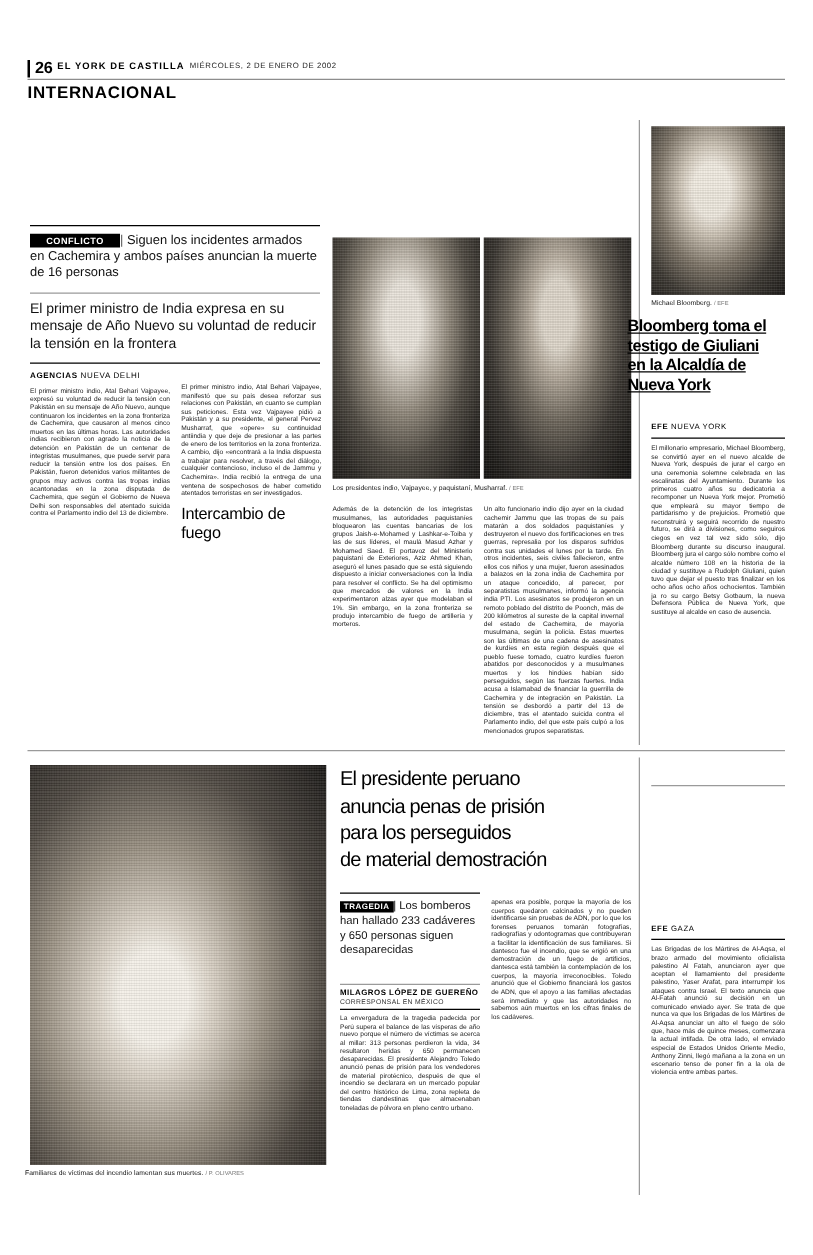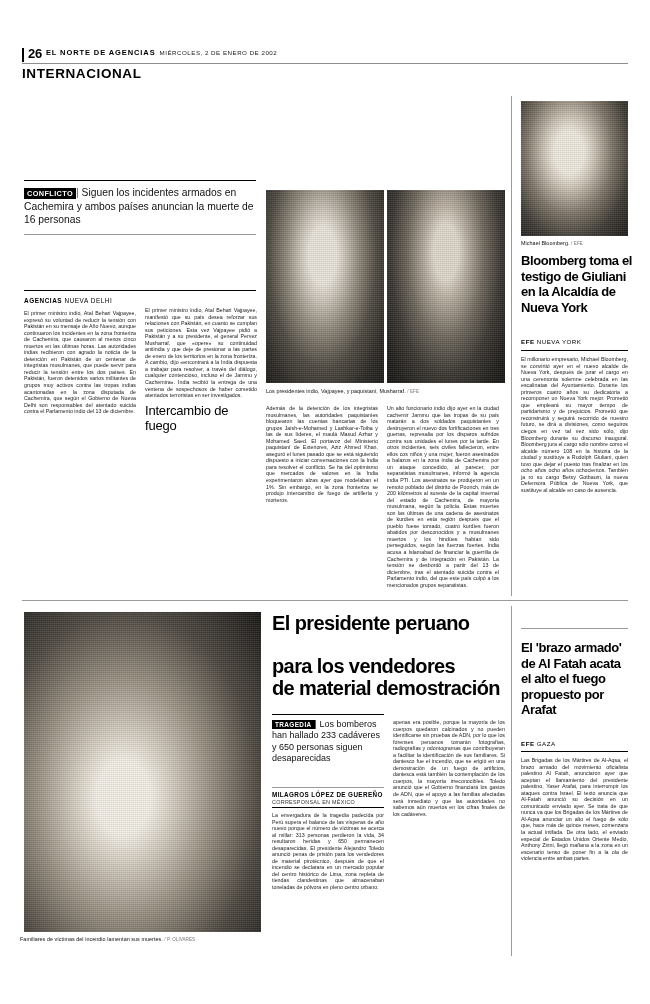--- a/index.html
+++ b/index.html
@@ -18,21 +18,21 @@
   
   .main-head{position:absolute;left:24px;top:101px;width:484px;font-weight:bold;font-size:27.5px;line-height:29px;letter-spacing:-0.9px;}
 
   
   .v-rule{position:absolute;background:#9a9a9a;width:1px;}
   .h-rule{position:absolute;background:#9a9a9a;height:1px;}
   .h-rule-dark{position:absolute;background:#000;height:1px;}
 
   
   .kicker{position:absolute;left:24px;top:186px;width:230px;font-size:10.3px;line-height:13.2px;color:#111;}
-  .kicker b{font-size:7.3px;letter-spacing:0.4px;background:#000;color:#fff;padding:1px 3px;font-weight:bold;}
+  .kicker b{font-size:7.3px;letter-spacing:0.4px;background:#000;color:#fff;padding:1px 13px;font-weight:bold;}
   .kicker .bar{color:#555;}
   .sumario{position:absolute;left:24px;top:240px;width:232px;font-size:11.2px;line-height:14px;color:#111;}
 
   
   .byline{font-weight:bold;font-size:6.4px;letter-spacing:0.55px;}
   .byline span{font-weight:normal;}
   .col-body{font-size:5.3px;line-height:6.55px;text-align:justify;color:#1a1a1a;hyphens:auto;}
   .subhead{font-weight:normal;font-size:13px;letter-spacing:-0.2px;margin:4px 0 20px;}
 
   .a1c1{position:absolute;left:24px;top:297px;width:112px;}
@@ -45,57 +45,58 @@
   .caption{position:absolute;font-size:5.4px;letter-spacing:0.05px;color:#111;}
   .caption i{font-style:normal;color:#777;font-size:4.6px;}
 
   
   .rail-head{position:absolute;font-weight:bold;font-size:13px;line-height:15.5px;letter-spacing:-0.4px;}
   .rail-body{position:absolute;font-size:5.3px;line-height:6.55px;text-align:justify;color:#1a1a1a;}
   .rail-byline{position:absolute;font-weight:bold;font-size:6.2px;letter-spacing:0.5px;}
   .rail-byline span{font-weight:normal;}
 
   
-  .a2-head{position:absolute;left:272px;top:613px;width:236px;font-weight:bold;font-size:20px;line-height:21.5px;letter-spacing:-0.6px;}
+  .a2-head{position:absolute;left:272px;top:613px;width:236px;font-weight:normal;font-size:16px;line-height:21.5px;letter-spacing:-0.6px;}
   .a2-kicker{position:absolute;left:272px;top:719px;width:110px;font-size:9px;line-height:11.4px;color:#111;}
   .a2-kicker b{font-size:6.4px;letter-spacing:0.4px;background:#000;color:#fff;padding:1px 3px;}
   .a2-byline{position:absolute;left:272px;top:791px;width:115px;}
   .a2-byline .n{font-weight:bold;font-size:6.3px;letter-spacing:0.4px;display:block;}
   .a2-byline .r{font-size:5.4px;letter-spacing:0.3px;color:#333;display:block;margin-top:1px;}
   .a2c1{position:absolute;left:272px;top:812px;width:112px;}
   .a2c2{position:absolute;left:393px;top:719px;width:112px;}
 
   .grain{position:absolute;inset:0;opacity:.30;
     background-image:repeating-linear-gradient(0deg,rgba(255,255,255,.22) 0 1px,rgba(0,0,0,.20) 1px 2px),
                      repeating-linear-gradient(90deg,rgba(255,255,255,.12) 0 1px,rgba(0,0,0,.12) 1px 2px);}
 </style>
 </head>
 <body>
 
 <div class="page">
 
   <div class="masthead">
     <div class="folio-rule"></div>
     <div class="folio">26</div>
-    <div class="paper-name">EL NORTE DE AGENCIAS</div>
+    <div class="paper-name">EL YORK DE CASTILLA</div>
     <div class="issue-date">MIÉRCOLES, 2 DE ENERO DE 2002</div>
   </div>
   <div class="masthead-line"></div>
   <div class="section-name">INTERNACIONAL</div>
 
 
   <div class="h-rule-dark" style="left:24px;top:180px;width:232px;"></div>
 
   <div class="kicker">
     <b>CONFLICTO</b><span class="bar">|</span>
     <span>Siguen los incidentes armados en Cachemira y ambos países anuncian la muerte de 16 personas</span>
   </div>
 
   <div class="h-rule" style="left:24px;top:234px;width:232px;"></div>
 
+  <div class="sumario">El primer ministro de India expresa en su mensaje de Año Nuevo su voluntad de reducir la tensión en la frontera</div>
 
   <div class="h-rule-dark" style="left:24px;top:290px;width:232px;"></div>
 
   <div class="photo" style="left:266px;top:190px;width:118px;height:193px;
               background:radial-gradient(ellipse at 48% 34%,#e8e3da 0 16%,#cfc8bd 24%,#8e8679 42%,#4e4941 62%,#2b2824 82%,#1b1917 100%);">
     <div class="grain"></div>
   </div>
   <div class="photo" style="left:387px;top:190px;width:118px;height:193px;
               background:radial-gradient(ellipse at 50% 32%,#ded7cb 0 15%,#b6ac9e 26%,#6e675c 46%,#3a3631 66%,#201e1b 86%,#151413 100%);">
     <div class="grain"></div>
@@ -130,21 +131,21 @@
 
   <div class="photo" style="left:521px;top:101px;width:107px;height:135px;
               background:radial-gradient(ellipse at 45% 38%,#efe9df 0 18%,#cdc4b6 30%,#7d7467 52%,#3e3a34 74%,#1d1b19 100%);">
     <div class="grain"></div>
   </div>
   <div class="caption" style="left:521px;top:240px;width:110px;">
     <span>Michael Bloomberg.</span>
     <i>/ EFE</i>
   </div>
 
-  <div class="rail-head" style="left:521px;top:253px;width:112px;">Bloomberg toma el testigo de Giuliani en la Alcaldía de Nueva York</div>
+  <div class="rail-head" style="left:502px;top:253px;width:112px;text-decoration:underline;">Bloomberg toma el testigo de Giuliani en la Alcaldía de Nueva York</div>
 
   <div class="rail-byline" style="left:521px;top:338px;width:110px;">
     <span style="font-weight:bold">EFE</span>
     <span>NUEVA YORK</span>
   </div>
   <div class="h-rule-dark" style="left:521px;top:350px;width:107px;"></div>
 
   <div class="rail-body" style="left:521px;top:356px;width:107px;">El millonario empresario, Michael Bloomberg, se convirtió ayer en el nuevo alcalde de Nueva York, después de jurar el cargo en una ceremonia solemne celebrada en las escalinatas del Ayuntamiento. Durante los primeros cuatro años su dedicatoria a recomponer un Nueva York mejor. Prometió que empleará su mayor tiempo de partidarismo y de prejuicios. Prometió que reconstruirá y seguirá recorrido de nuestro futuro, se dirá a divisiones, como seguiros ciegos en vez tal vez sido sólo, dijo Bloomberg durante su discurso inaugural. Bloomberg jura el cargo sólo nombre como el alcalde número 108 en la historia de la ciudad y sustituye a Rudolph Giuliani, quien tuvo que dejar el puesto tras finalizar en los ocho años ocho años ochocientos. También ja ro su cargo Betsy Gotbaum, la nueva Defensora Pública de Nueva York, que sustituye al alcalde en caso de ausencia.</div>
 
   <div class="h-rule" style="left:22px;top:600px;width:606px;"></div>
@@ -153,22 +154,22 @@
               background:radial-gradient(ellipse at 42% 58%,#f3efe7 0 14%,#d8d0c4 24%,#968d7f 46%,#4d4740 70%,#262320 92%,#171614 100%);">
     <div class="grain"></div>
   </div>
   <div class="caption" style="left:20px;top:936px;width:250px;">
     <span>Familiares de víctimas del incendio lamentan sus muertes.</span>
     <i>/ P. OLIVARES</i>
   </div>
 
   <div class="a2-head">
     <span>El presidente peruano</span><br>
-    <br>
-    <span>para los vendedores</span><br>
+    <span>anuncia penas de prisión</span><br>
+    <span>para los perseguidos</span><br>
     <span>de material demostración</span>
   </div>
 
   <div class="h-rule-dark" style="left:272px;top:714px;width:112px;"></div>
 
   <div class="a2-kicker">
     <b>TRAGEDIA</b><span class="bar">|</span>
     <span>Los bomberos han hallado 233 cadáveres y 650 personas siguen desaparecidas</span>
   </div>
 
@@ -183,21 +184,20 @@
   <div class="a2c1">
     <div class="col-body">La envergadura de la tragedia padecida por Perú supera el balance de las vísperas de año nuevo porque el número de víctimas se acerca al millar: 313 personas perdieron la vida, 34 resultaron heridas y 650 permanecen desaparecidas. El presidente Alejandro Toledo anunció penas de prisión para los vendedores de material pirotécnico, después de que el incendio se declarara en un mercado popular del centro histórico de Lima, zona repleta de tiendas clandestinas que almacenaban toneladas de pólvora en pleno centro urbano.</div>
   </div>
   <div class="a2c2">
     <div class="col-body">apenas era posible, porque la mayoría de los cuerpos quedaron calcinados y no pueden identificarse sin pruebas de ADN, por lo que los forenses peruanos tomarán fotografías, radiografías y odontogramas que contribuyeran a facilitar la identificación de sus familiares. Si dantesco fue el incendio, que se erigió en una demostración de un fuego de artificios, dantesca está también la contemplación de los cuerpos, la mayoría irreconocibles. Toledo anunció que el Gobierno financiará los gastos de ADN, que el apoyo a las familias afectadas será inmediato y que las autoridades no sabemos aún muertos en los cifras finales de los cadáveres.</div>
   </div>
 
   <div class="v-rule" style="left:511px;top:606px;height:350px;"></div>
   <div class="h-rule" style="left:521px;top:628px;width:107px;"></div>
 
-  <div class="rail-head" style="left:521px;top:640px;width:112px;">El 'brazo armado' de Al Fatah acata el alto el fuego propuesto por Arafat</div>
 
   <div class="rail-byline" style="left:521px;top:740px;width:110px;">
     <span style="font-weight:bold">EFE</span>
     <span>GAZA</span>
   </div>
   <div class="h-rule-dark" style="left:521px;top:751px;width:107px;"></div>
 
   <div class="rail-body" style="left:521px;top:757px;width:107px;">Las Brigadas de los Mártires de Al-Aqsa, el brazo armado del movimiento oficialista palestino Al Fatah, anunciaron ayer que aceptan el llamamiento del presidente palestino, Yaser Arafat, para interrumpir los ataques contra Israel. El texto anuncia que Al-Fatah anunció su decisión en un comunicado enviado ayer. Se trata de que nunca va que los Brigadas de los Mártires de Al-Aqsa anunciar un alto el fuego de sólo que, hace más de quince meses, comenzara la actual intifada. De otra lado, el enviado especial de Estados Unidos Oriente Medio, Anthony Zinni, llegó mañana a la zona en un escenario tenso de poner fin a la ola de violencia entre ambas partes.</div>
 
 </div>

